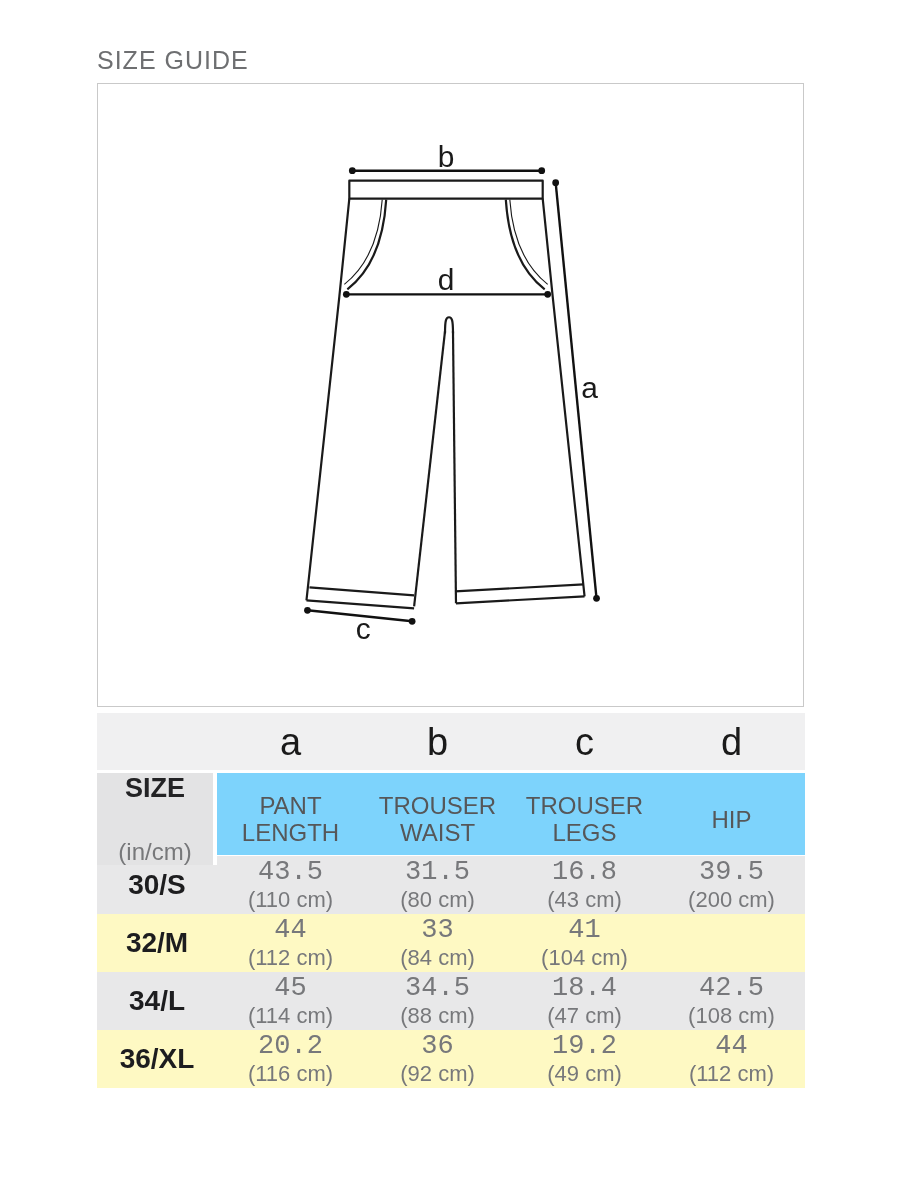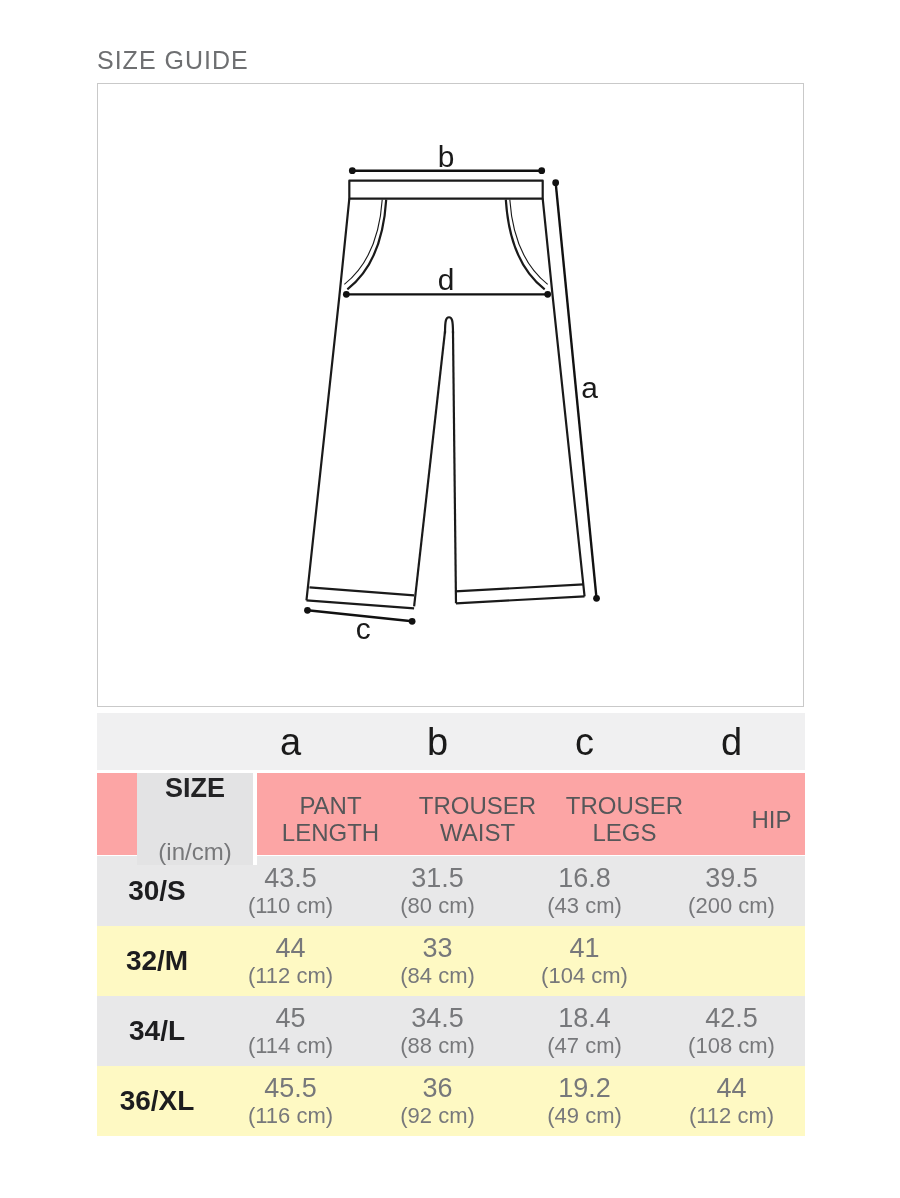--- a/index.html
+++ b/index.html
@@ -28,30 +28,30 @@
   .size-table{
     position:absolute;left:97px;top:713px;width:708px;
   }
   .trow{display:grid;grid-template-columns:120px 147px 147px 147px 147px;}
   .tcell{
     display:flex;flex-direction:column;align-items:center;justify-content:center;
     text-align:center;box-sizing:border-box;
   }
   .letters-row{height:57px;background:#f0f0f1;margin-bottom:3px;}
   .letter{font-size:38px;color:#1a1a1a;line-height:1;}
-  .header-row{height:82px;background:#fca5a5;margin-bottom:1px;padding-left:40px;}
+  .header-row{height:82px;background:#7dd3fc;margin-bottom:1px;}
   .size-head-cell{background:#e3e3e4;border-right:4px solid #ffffff;}
   .size-head-title{font-size:27px;font-weight:bold;color:#232325;line-height:30px;}
   .size-head-unit{font-size:24px;color:#77787a;line-height:26px;margin-top:36px;}
   .col-head{font-size:24px;color:#565759;line-height:27px;white-space:pre-line;}
-  .data-row{height:70px;}
+  .data-row{height:58px;}
   .data-row.striped{background:#e8e8e9;}
   .data-row.plain{background:#fef9c3;}
   .size-label{font-size:28px;font-weight:bold;color:#1d1d1f;}
-  .val-in{font-size:27px;color:#77787b;line-height:29px;}
+  .val-in{font-size:27px;color:#77787b;line-height:29px;font-family:Liberation Mono, monospace;}
   .val-cm{font-size:22px;color:#77787b;line-height:26px;}
 </style>
 </head>
 <body>
 
 <div class="page-title">SIZE GUIDE</div>
 
 <div class="diagram-box">
   <svg viewBox="97 83 707 624">
 
@@ -178,21 +178,21 @@
     </div>
     <div class="tcell">
       <div class="val-in">42.5</div>
       <div class="val-cm">(108 cm)</div>
     </div>
   </div>
 
   <div class="trow data-row plain">
     <div class="tcell size-label">36/XL</div>
     <div class="tcell">
-      <div class="val-in">45.5</div>
+      <div class="val-in">20.2</div>
       <div class="val-cm">(116 cm)</div>
     </div>
     <div class="tcell">
       <div class="val-in">36</div>
       <div class="val-cm">(92 cm)</div>
     </div>
     <div class="tcell">
       <div class="val-in">19.2</div>
       <div class="val-cm">(49 cm)</div>
     </div>

